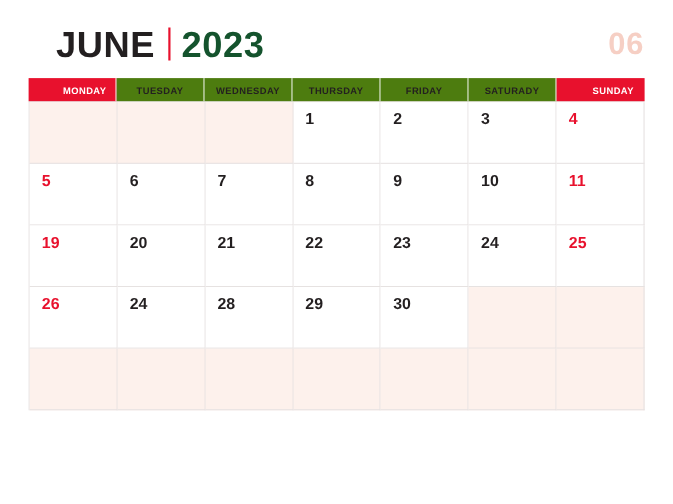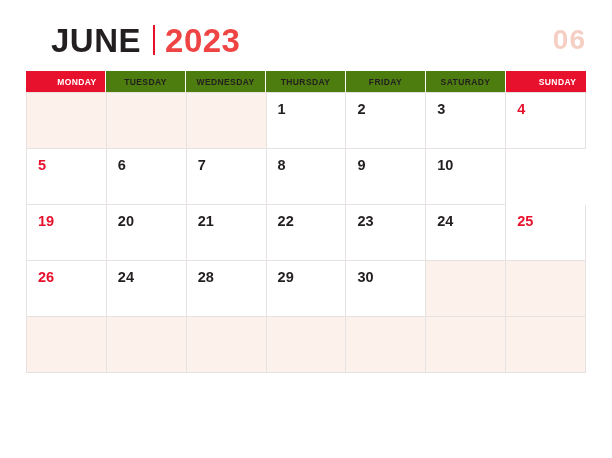--- a/index.html
+++ b/index.html
@@ -42,21 +42,21 @@
   .title-divider {
     width: 2px;
     height: 30px;
     background: #e8112d;
     margin: 0 10px 0 12px;
     display: inline-block;
   }
   .title-year {
     font-size: 33px;
     font-weight: bold;
-    color: #ef4444;
+    color: #14532d;
     letter-spacing: 0.5px;
     line-height: 1;
   }
   .title-num {
     margin-left: auto;
     font-size: 28px;
     font-weight: bold;
     color: #f6cfc4;
     letter-spacing: 1px;
     line-height: 1;
@@ -178,20 +178,23 @@
           </div>
           <div class="cell">
             <span class="daynum">8</span>
           </div>
           <div class="cell">
             <span class="daynum">9</span>
           </div>
           <div class="cell">
             <span class="daynum">10</span>
           </div>
+          <div class="cell">
+            <span class="daynum red">11</span>
+          </div>
         </div>
         <div class="week">
           <div class="cell">
             <span class="daynum red">19</span>
           </div>
           <div class="cell">
             <span class="daynum">20</span>
           </div>
           <div class="cell">
             <span class="daynum">21</span>

